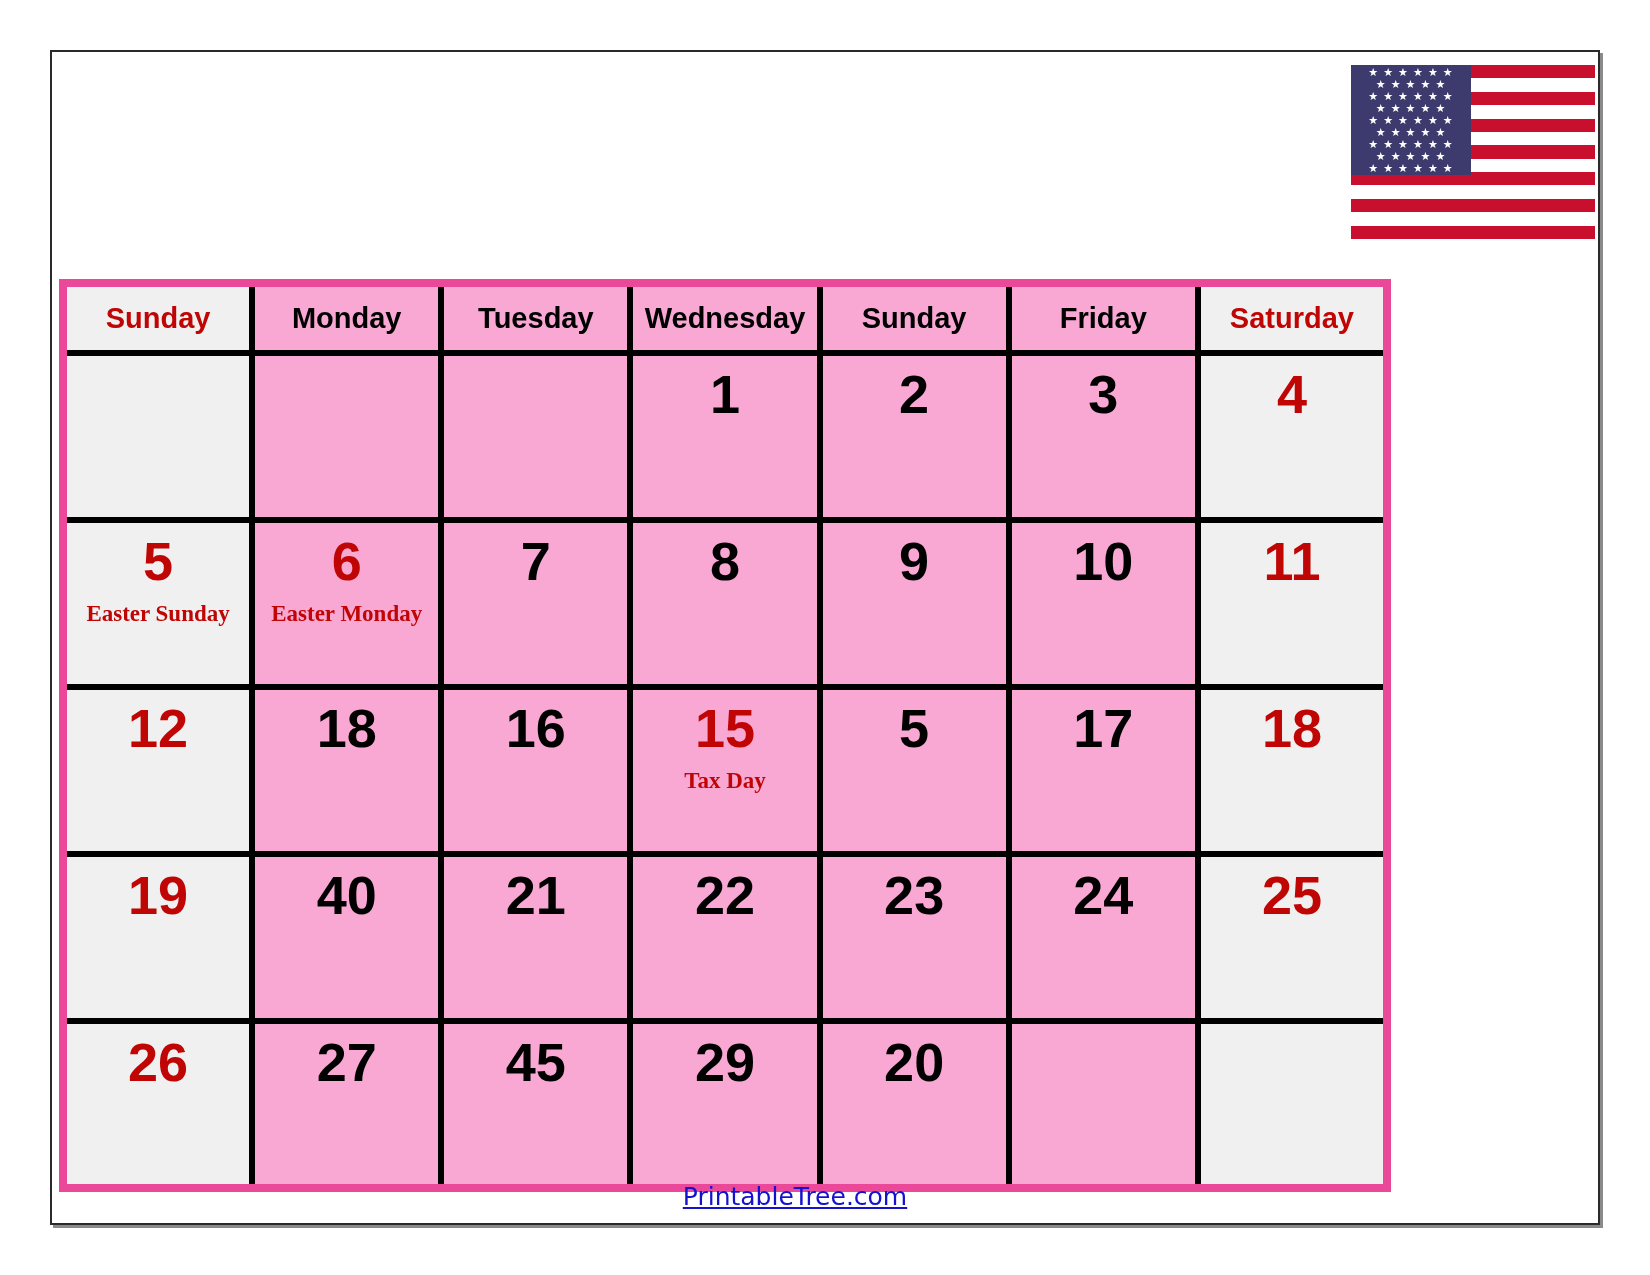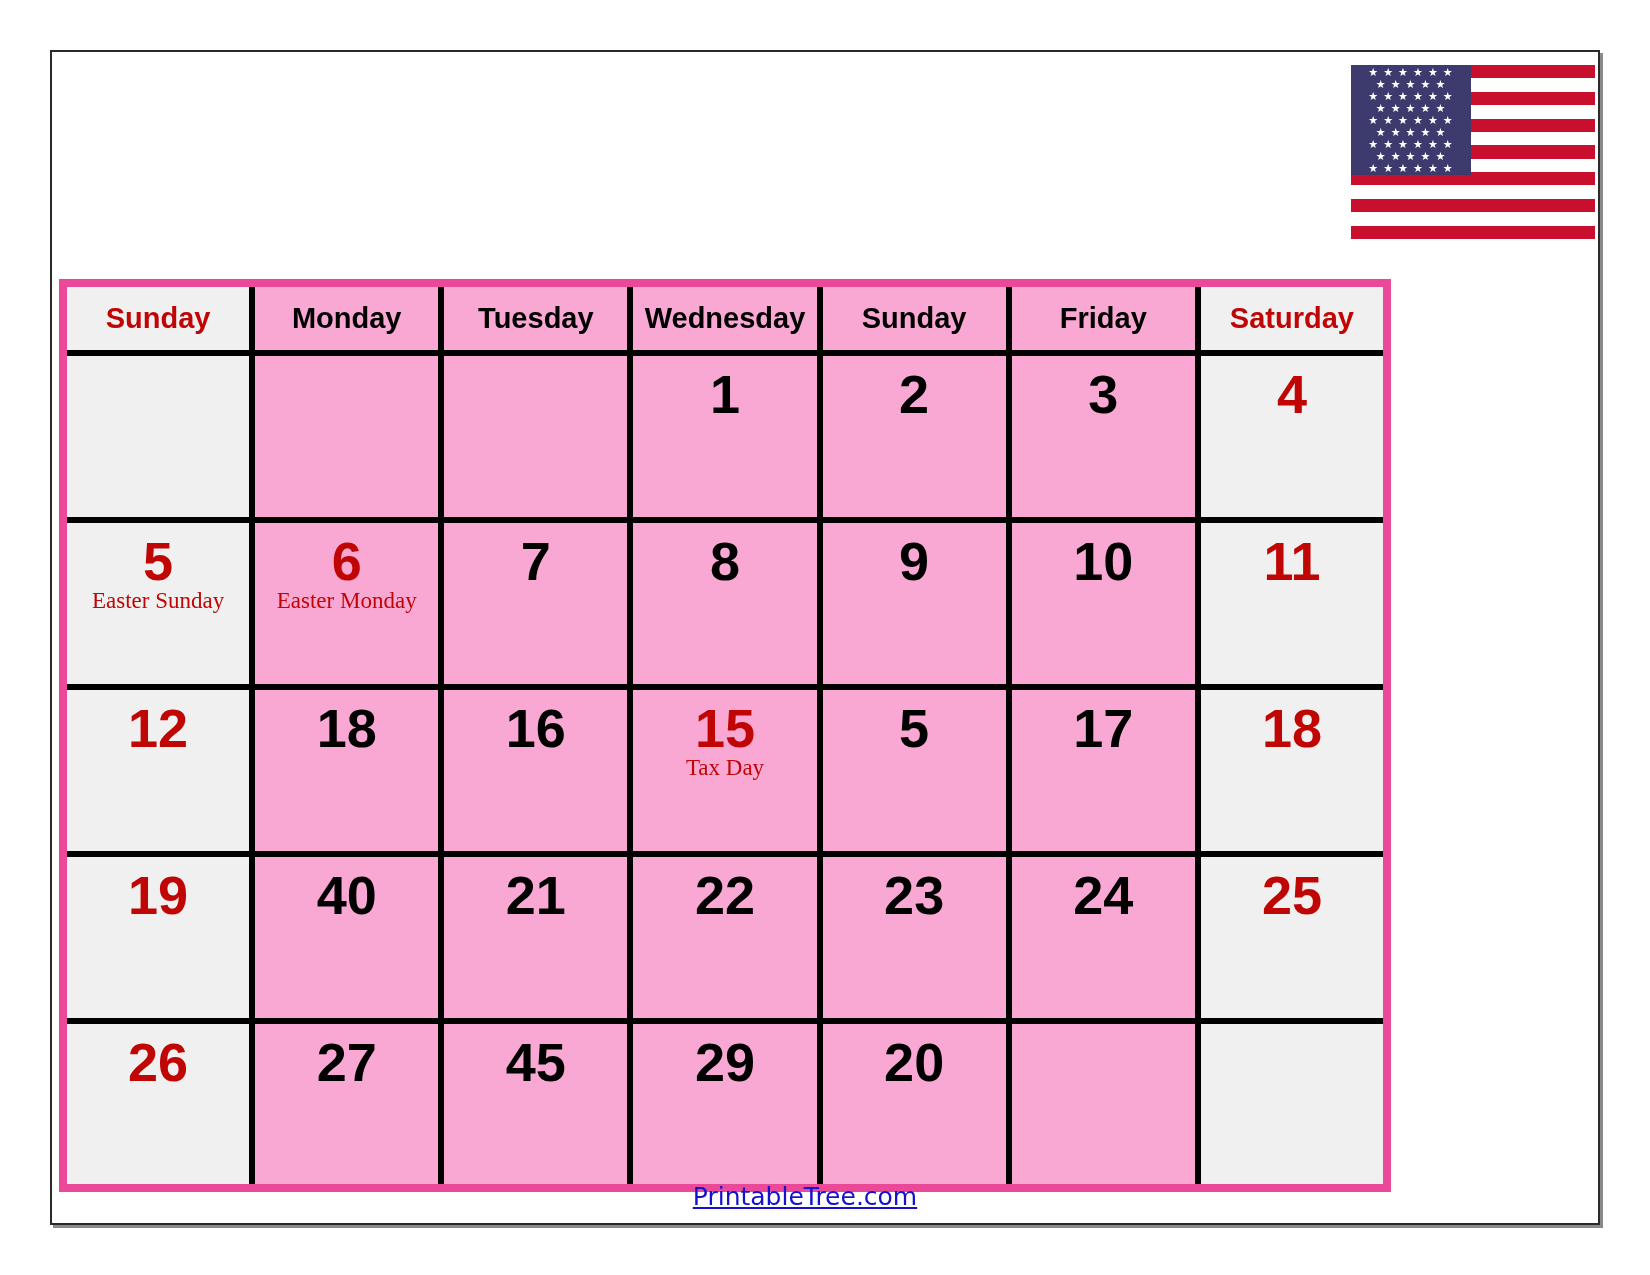--- a/index.html
+++ b/index.html
@@ -24,24 +24,24 @@
     border-collapse:collapse;table-layout:fixed;border:8px solid #ec4899;}
   .cal th,.cal td{border:6px solid #000;padding:0;vertical-align:top;
     text-align:center;background:#f9a8d4;box-sizing:border-box;}
   .cal tr.dow-row{height:70px;}
   .cal tr.week-row{height:167px;}
   .cal th{font-size:29px;font-weight:bold;color:#000;vertical-align:middle;}
   .cal th.weekend,.cal td.weekend{background:var(--weekend-bg);}
   .cal th .red{color:var(--red);}
   .num{font-size:54px;font-weight:bold;line-height:1;padding-top:11px;color:#000;}
   .num.red{color:var(--red);}
-  .holiday{font-family:"Liberation Serif",serif;font-weight:normal;font-size:23px;
-    line-height:1.15;margin-top:0;color:var(--red);}
-  
-  .footer{position:absolute;left:18px;bottom:12px;width:1470px;text-align:center;}
+  .holiday{font-family:"Liberation Serif",serif;font-weight:bold;font-size:23px;
+    line-height:1.15;margin-top:13px;color:var(--red);}
+  
+  .footer{position:absolute;left:8px;bottom:12px;width:1470px;text-align:center;}
   .footer a{font-family:"DejaVu Sans",sans-serif;font-size:25px;
     color:var(--link-blue);text-decoration:underline;cursor:pointer;}
 </style>
 </head>
 <body>
 
 <div class="page">
 
 
   <div class="flag">

